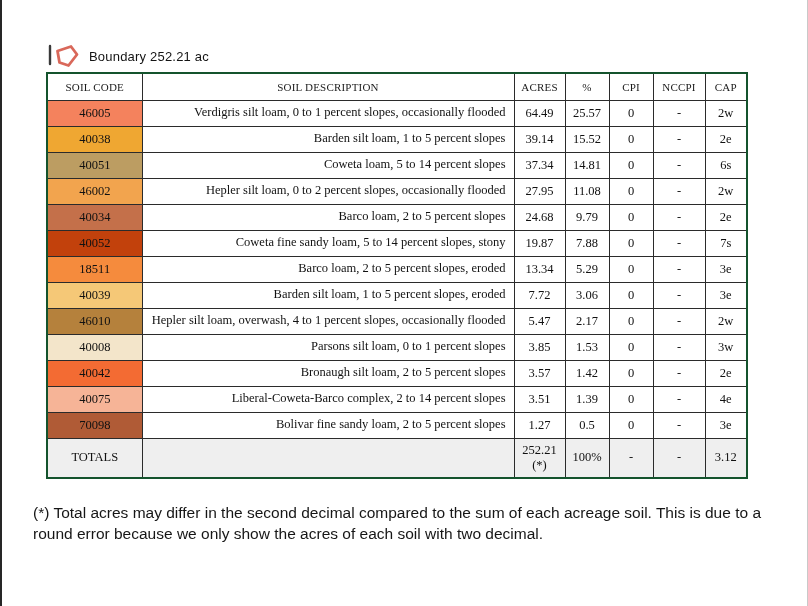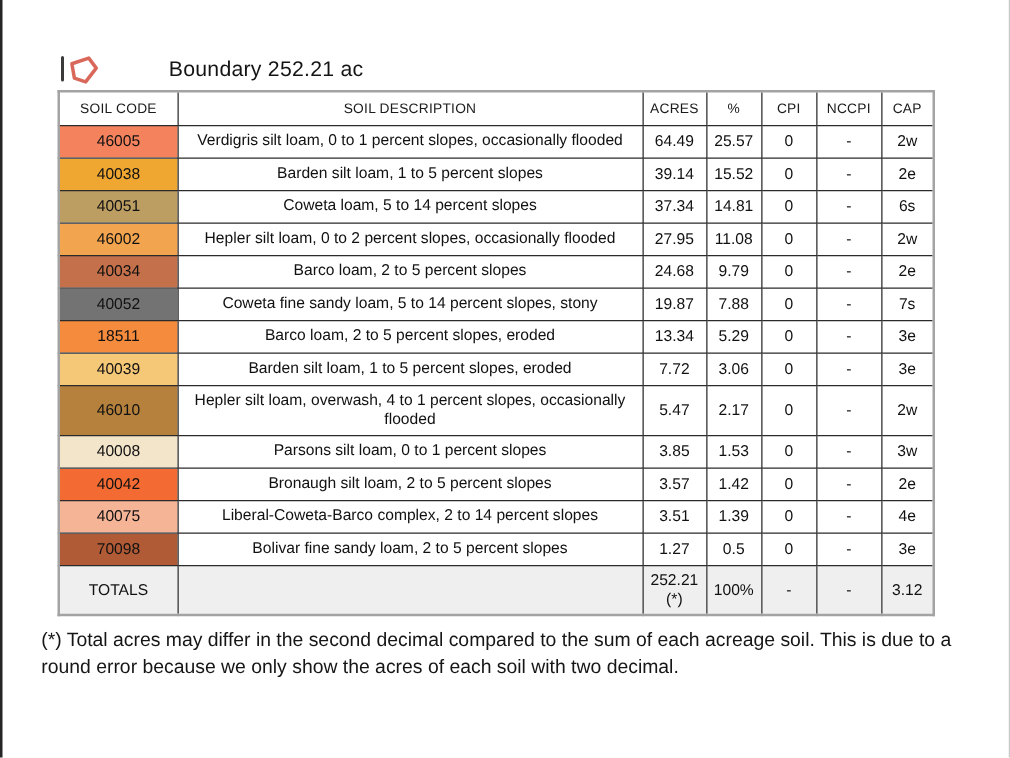--- a/index.html
+++ b/index.html
@@ -17,49 +17,49 @@
     pointer-events: none;
   }
 
   
   .boundary-header {
     position: absolute;
     left: 47px; top: 42px;
     display: flex; align-items: center;
   }
   .boundary-icon { width: 34px; height: 28px; margin-right: 8px; }
-  .boundary-title { font-size: 17px; color: #141414; letter-spacing: 0.2px; margin-left: 46px; }
+  .boundary-title { font-size: 13px; color: #141414; letter-spacing: 0.2px; }
 
   
   table.soil-table {
     position: absolute;
     left: 46px; top: 72px;
     width: 700px;
     border-collapse: collapse;
     table-layout: fixed;
   }
   .soil-table th, .soil-table td {
     border: 1px solid #2b2b2b;
     vertical-align: middle;
     overflow: hidden;
   }
-  .soil-table { border: 2px solid #a3a3a3; }
+  .soil-table { border: 2px solid #14532d; font-family: Liberation Serif, serif; }
   .soil-table thead tr { height: 27px; }
   .soil-table th {
     font-size: 11px;
     font-weight: 400;
     color: #1b1b1b;
     text-align: center;
     background: #ffffff;
     letter-spacing: 0.2px;
   }
   .soil-table tbody tr.data-row { height: 26px; }
   .soil-table td { font-size: 12.5px; color: #111111; }
   td.swatch { text-align: center; }
-  td.desc { text-align: center; padding: 4px 8px; line-height: 1.25; margin-top: 37px; }
+  td.desc { text-align: right; padding: 4px 8px; line-height: 1.25; margin-top: 37px; }
   td.num { text-align: center; padding: 2px 3px; }
   tr.totals-row td { background: #efefef; height: 40px; }
   td.acres-total { word-break: break-all; line-height: 1.2; }
 
   
   .footnote {
     position: absolute;
     left: 33px; top: 503px;
     width: 748px;
     font-size: 15.5px;
@@ -141,21 +141,21 @@
       <tr class="data-row">
         <td class="swatch" style="background: rgb(196, 112, 74);">40034</td>
         <td class="desc">Barco loam, 2 to 5 percent slopes</td>
         <td class="num">24.68</td>
         <td class="num">9.79</td>
         <td class="num">0</td>
         <td class="num">-</td>
         <td class="num">2e</td>
       </tr>
       <tr class="data-row">
-        <td class="swatch" style="background: #737373;">40052</td>
+        <td class="swatch" style="background: #c2410c;">40052</td>
         <td class="desc">Coweta fine sandy loam, 5 to 14 percent slopes, stony</td>
         <td class="num">19.87</td>
         <td class="num">7.88</td>
         <td class="num">0</td>
         <td class="num">-</td>
         <td class="num">7s</td>
       </tr>
       <tr class="data-row">
         <td class="swatch" style="background: rgb(245, 139, 61);">18511</td>
         <td class="desc">Barco loam, 2 to 5 percent slopes, eroded</td>

